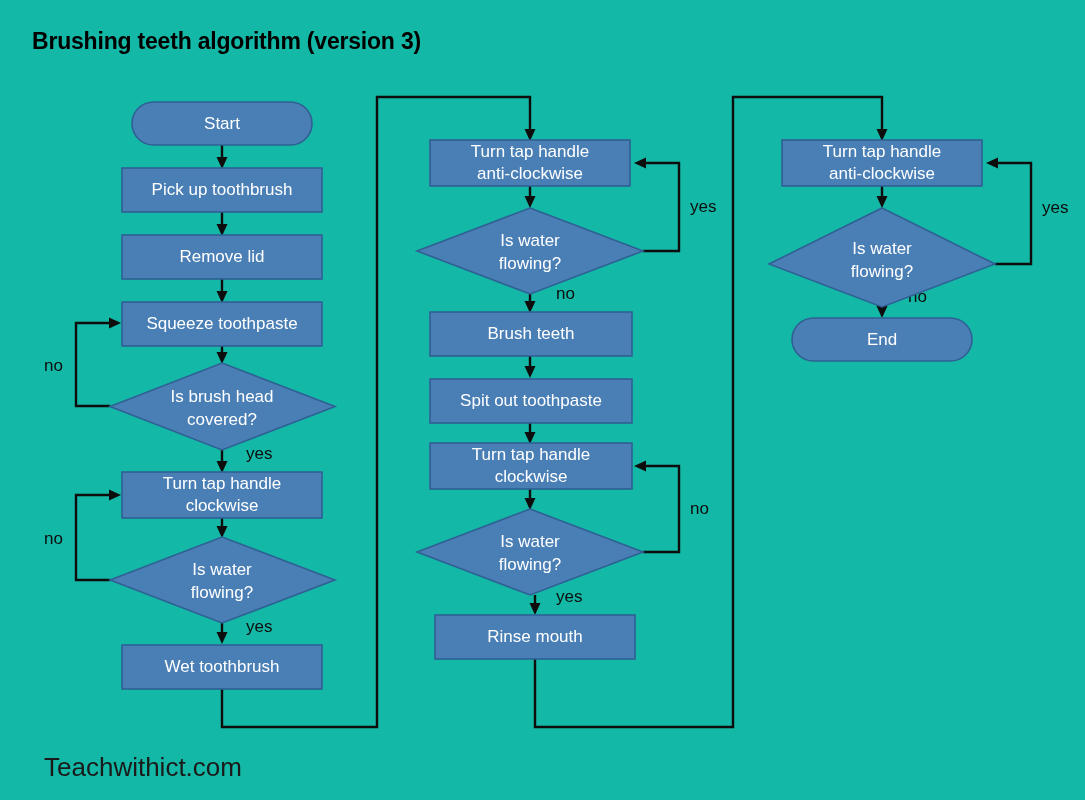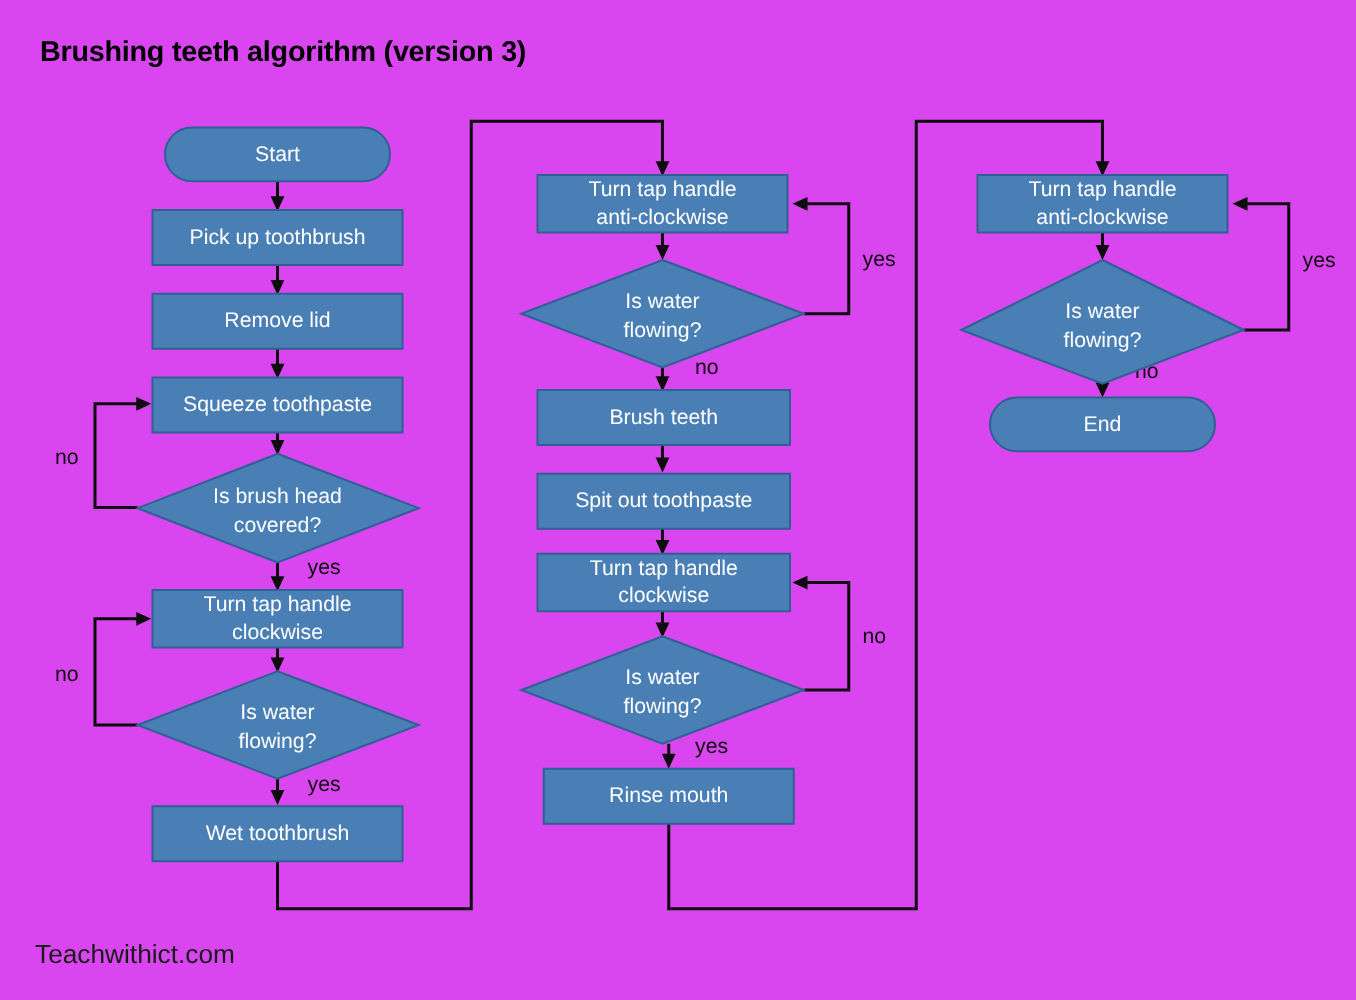--- a/index.html
+++ b/index.html
@@ -11,37 +11,37 @@
     width: 1085px;
     height: 800px;
     font-family: "Liberation Sans", sans-serif;
     overflow: hidden;
     position: relative;
   }
   #canvas {
     position: relative;
     width: 1085px;
     height: 800px;
-    background: #d946ef;
+    background: #14b8a6;
   }
   #title {
     position: absolute;
     left: 32px;
     top: 28px;
     font-size: 23px;
     font-weight: bold;
     color: #000000;
     letter-spacing: -0.2px;
     white-space: nowrap;
   }
   #footer {
     position: absolute;
-    left: 28px;
+    left: 44px;
     top: 752px;
-    font-size: 21px;
+    font-size: 26px;
     color: #1a1a1a;
     white-space: nowrap;
   }
   svg#flow {
     position: absolute;
     left: 0;
     top: 0;
     width: 1085px;
     height: 800px;
   }

